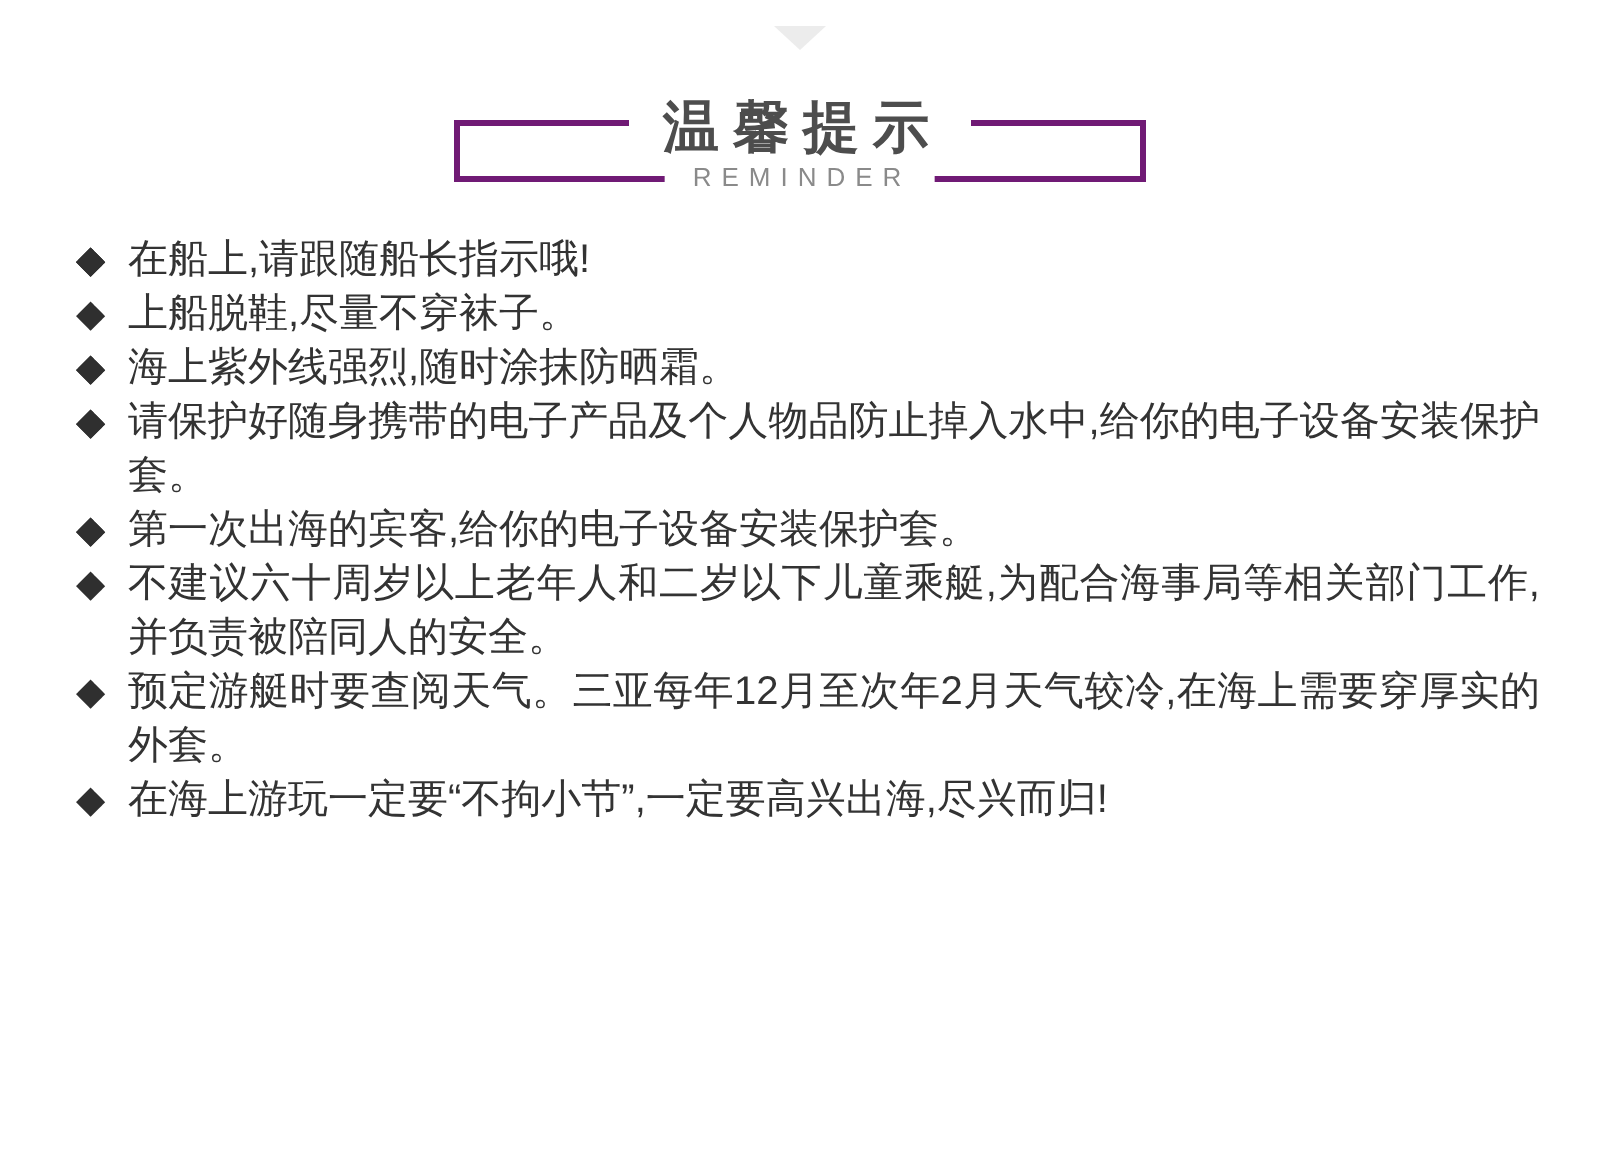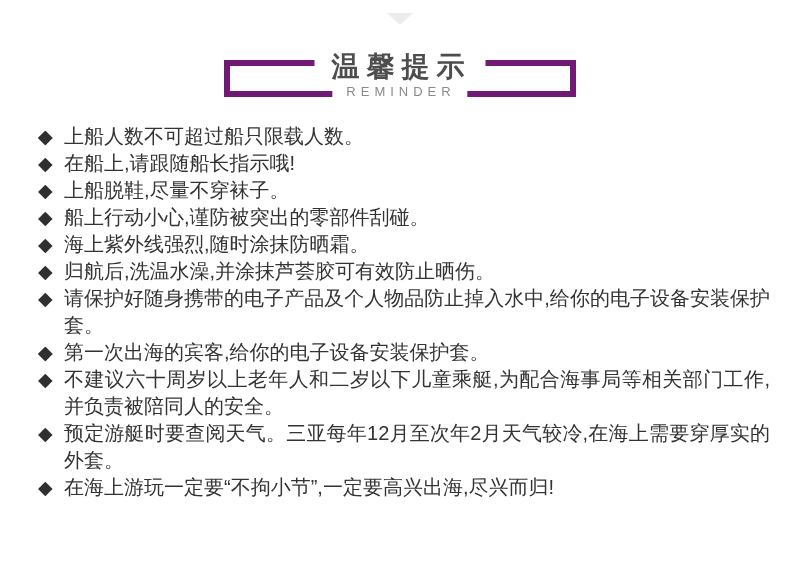--- a/index.html
+++ b/index.html
@@ -17,21 +17,21 @@
     border-left: 13px solid transparent;
     border-right: 13px solid transparent;
     border-top: 12px solid #ececec;
     margin: 13px auto 0 auto;
   }
   
   .title-frame {
     position: relative;
     width: 340px;
     height: 25px;
-    border: 6px solid #701a75;
+    border: 3px solid #701a75;
     margin: 35px auto 0 auto;
   }
   .page-title {
     position: absolute;
     top: -13px;
     left: 50%;
     transform: translateX(-50%);
     background: #ffffff;
     padding: 0 14px;
     font-size: 28px;
@@ -93,41 +93,38 @@
       <div class="page-subtitle">REMINDER</div>
     </div>
   </div>
 
   <ul class="reminder-list">
     <li>
       <span class="bullet">◆</span>
     </li>
     <li>
       <span class="bullet">◆</span>
-      <span>上船人数不可超过船只限载人数。</span>
     </li>
     <li>
       <span class="bullet">◆</span>
       <span>在船上,请跟随船长指示哦!</span>
     </li>
     <li>
       <span class="bullet">◆</span>
       <span>上船脱鞋,尽量不穿袜子。</span>
     </li>
     <li>
       <span class="bullet">◆</span>
-      <span>船上行动小心,谨防被突出的零部件刮碰。</span>
     </li>
     <li>
       <span class="bullet">◆</span>
       <span>海上紫外线强烈,随时涂抹防晒霜。</span>
     </li>
     <li>
       <span class="bullet">◆</span>
-      <span>归航后,洗温水澡,并涂抹芦荟胶可有效防止晒伤。</span>
     </li>
     <li>
       <span class="bullet">◆</span>
       <span>请保护好随身携带的电子产品及个人物品防止掉入水中,给你的电子设备安装保护套。</span>
     </li>
     <li>
       <span class="bullet">◆</span>
     </li>
     <li>
       <span class="bullet">◆</span>

